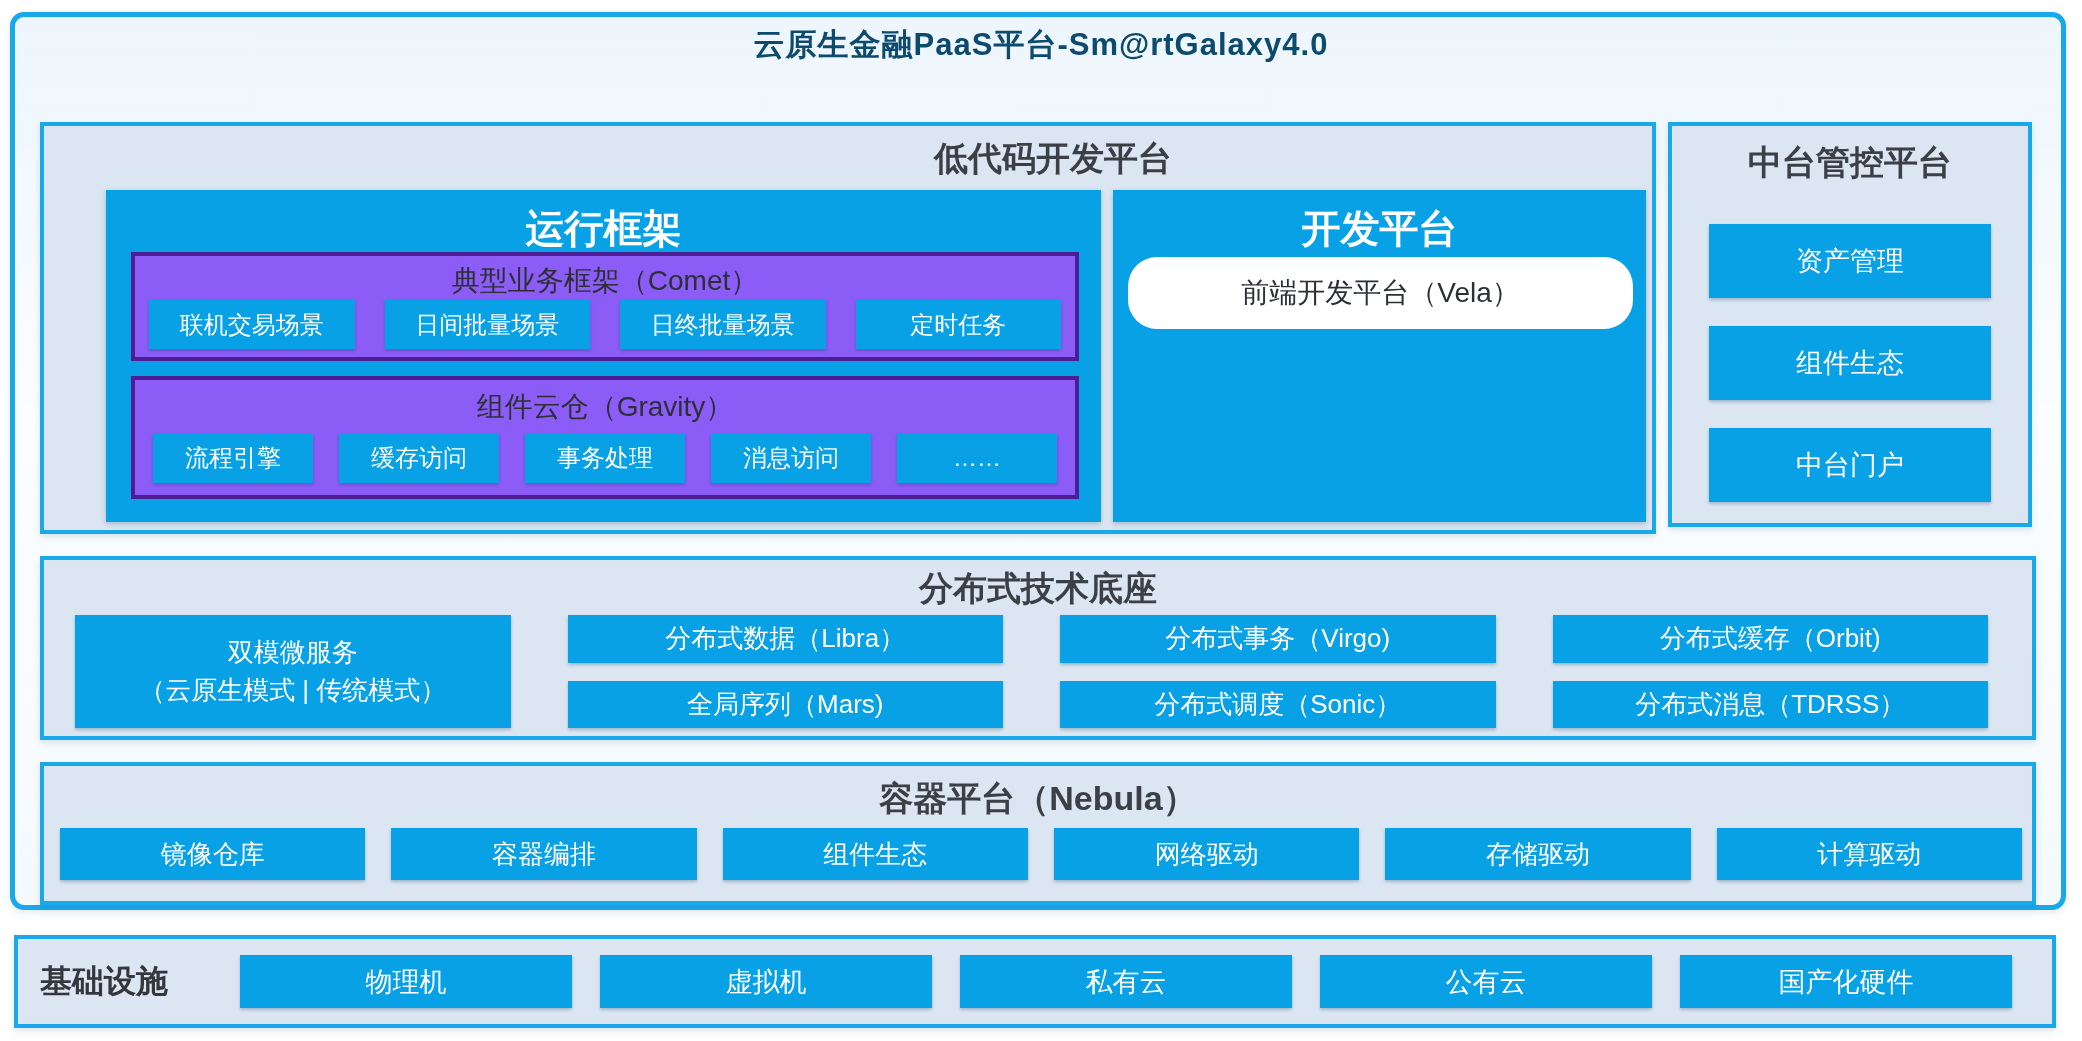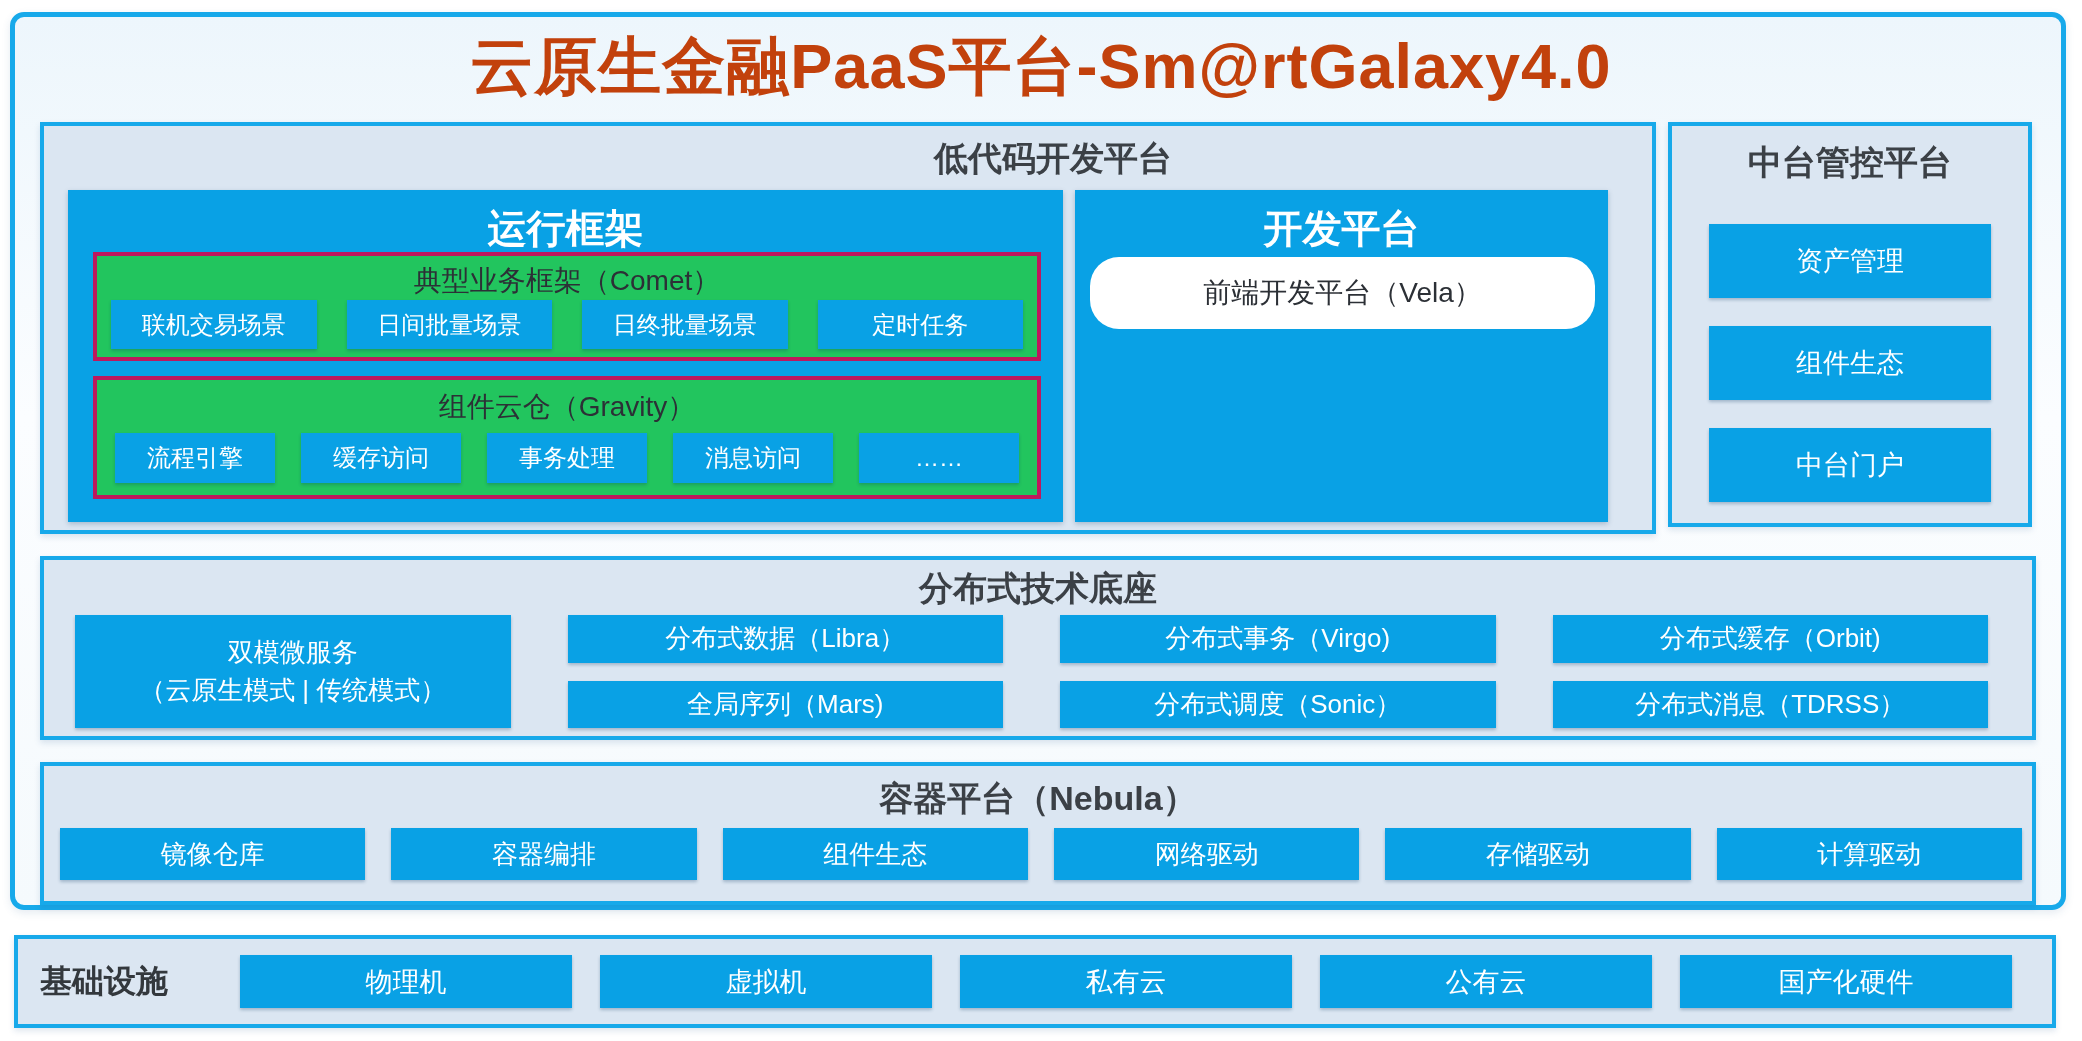--- a/index.html
+++ b/index.html
@@ -11,38 +11,38 @@
   }
   
   .outer {
     position:absolute; left:10px; top:12px; width:2056px; height:898px;
     border:5px solid #17a9ea; border-radius:14px;
     background:linear-gradient(180deg,#edf6fc 0%,#fbfdff 45%,#f5fafd 100%);
     box-shadow:0 3px 8px rgba(40,90,140,.12);
   }
   .page-title {
     position:absolute; left:0; top:24px; width:100%;
-    text-align:center; font-size:63px; font-weight:700; color:#c2410c;
+    text-align:center; font-size:31px; font-weight:700; color:#0c4a6e;
     letter-spacing:1px; white-space:nowrap;
   }
   
   .panel {
     position:absolute; border:4px solid #17a9ea; background:#dbe6f2;
     box-shadow:0 3px 6px rgba(40,90,140,.15);
   }
   .panel-title {
     font-size:34px; font-weight:700; color:#3b4046; text-align:center; white-space:nowrap;
   }
   
-  .bluefill { background:#09a1e5; }
+  .bluefill { background:#09a1e5;margin-left:38px; }
   .btn {
     background:#09a1e5; color:#ffffff; display:flex; align-items:center; justify-content:center;
     font-size:24px; white-space:nowrap; box-shadow:0 2px 3px rgba(15,60,100,.28);
   }
-  .white-box { position:absolute; background:#22c55e; border:4px solid #be185d; }
+  .white-box { position:absolute; background:#8b5cf6; border:4px solid #4c1d95; }
   .box-title { text-align:center; font-size:28px; color:#2c3036; white-space:nowrap; }
 
   
   .lowcode { left:40px; top:122px; width:1616px; height:412px; }
   .lowcode-title { position:absolute; left:0; right:0; top:10px; transform:translateX(205px); }
   .runtime { position:absolute; left:24px; top:64px; width:995px; height:332px;
              box-shadow:0 2px 5px rgba(15,60,100,.25); }
   .blue-header { text-align:center; color:#fff; font-weight:700; font-size:39px;
                  padding-top:12px; white-space:nowrap; }
   .comet { left:25px; top:62px; width:948px; height:109px; }

